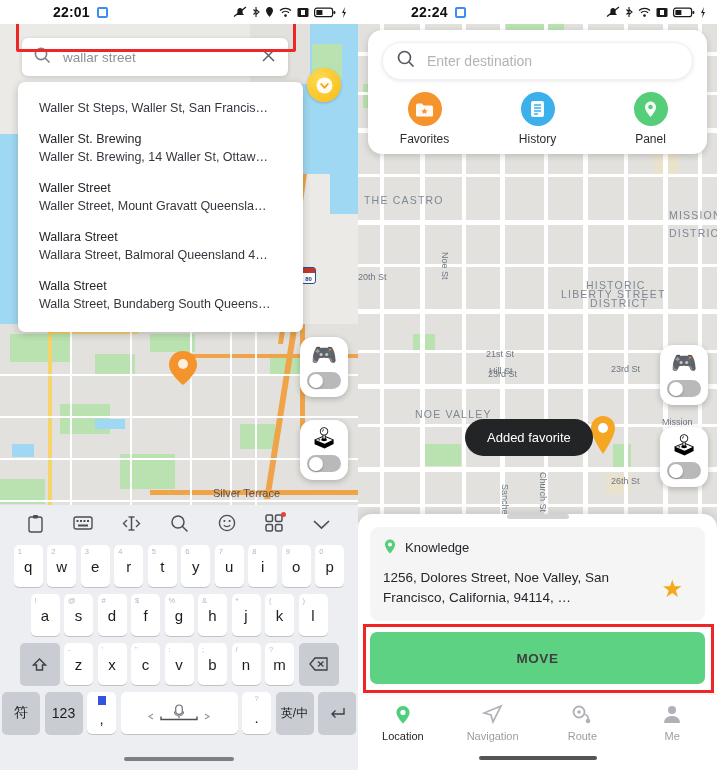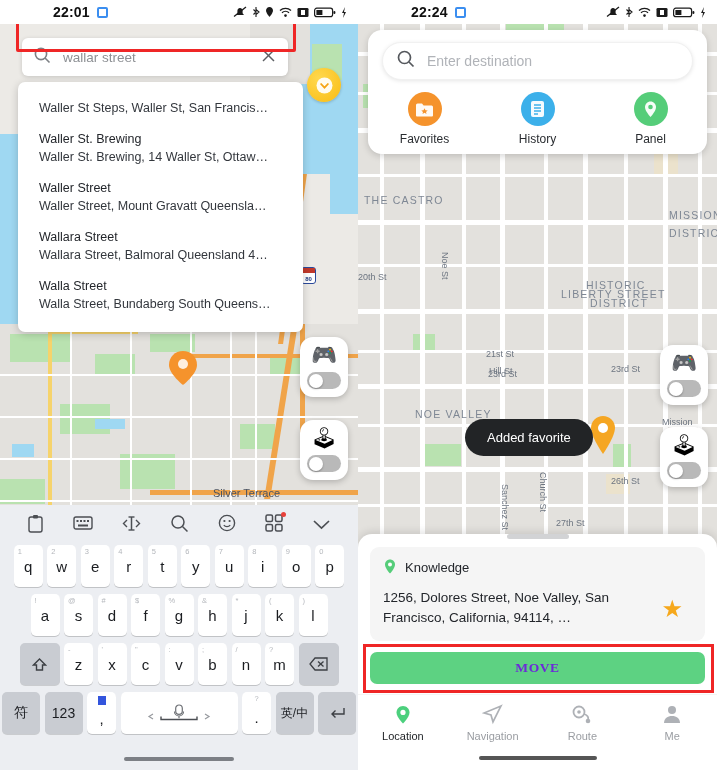--- a/index.html
+++ b/index.html
@@ -106,23 +106,23 @@
     }
   .dragh { width:62px; height:5px; border-radius:3px; background:#d2d3d5; margin:0 auto 8px auto; }
   .infocard { margin:0 12px; background:#f5f5f5; border-radius:9px; padding:11px 13px 13px 13px;
     position:relative; }
   .ic-head { display:flex; align-items:center; gap:8px; }
   .ic-title { font-size:13px; color:#23262b; }
   .ic-addr { font-size:13.5px; color:#23262b; line-height:20px; margin-top:12px;
     max-width:230px; }
   .star { position:absolute; right:22px; top:48px; font-size:24px; color:#f6a81c; }
   .movewrap { position:relative; margin:11px 12px 10px 12px; }
-  .movebtn { height:32px; border-radius:7px; background:#5dd282; color:#6d28d9; font-size:13.5px;
+  .movebtn { height:52px; border-radius:7px; background:#5dd282; color:#404040; font-size:13.5px;
     font-weight:bold; letter-spacing:.6px; display:flex; align-items:center;
-    justify-content:center;font-family:Liberation Serif, serif; }
+    justify-content:center; }
   .redbox-move { position:absolute; left:-7px; top:-8px; right:-9px; bottom:-9px;
     border:3px solid #ef2626; pointer-events:none; }
 
   .tabbar { position:absolute; left:0; bottom:0; width:359px; height:76px; background:#fff;
     z-index:48; display:flex; border-top:1px solid #f4f4f4; padding-top:9px; }
   .tab { flex:1; display:flex; flex-direction:column; align-items:center; }
   .tlabel { font-size:11px; color:#9a9da2; margin-top:4px; }
   .tab.active .tlabel { color:#1d2024; font-weight:normal; }
   .kb-home2 { position:absolute; bottom:10px; left:50%; transform:translateX(-50%);
     width:118px; height:4px; border-radius:2px; background:#555; }

